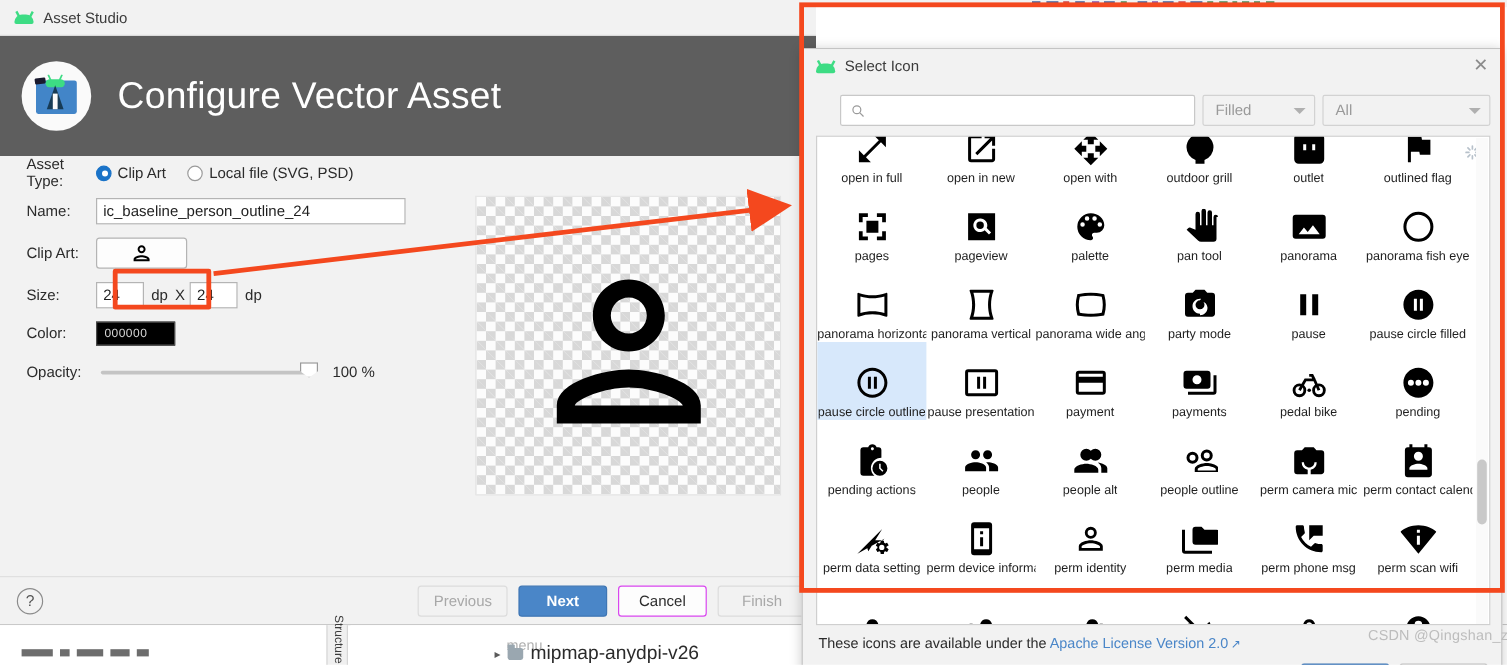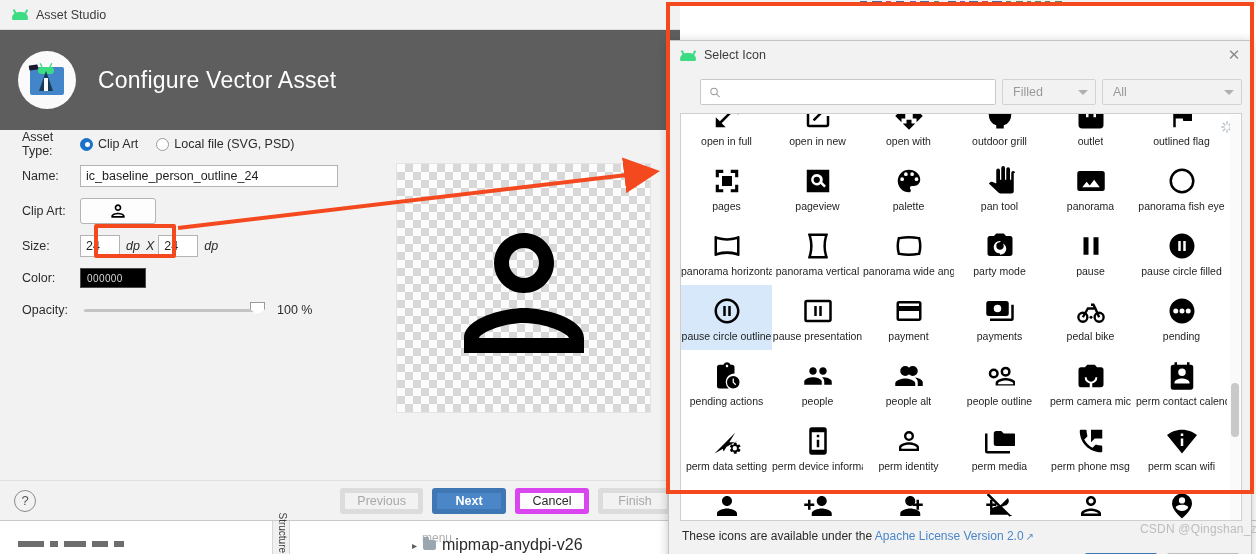--- a/index.html
+++ b/index.html
@@ -65,21 +65,21 @@
     border-left:7px solid transparent; border-right:7px solid transparent;
     border-bottom:20px solid #173b55;
   }
   .banner-logo .compass-in {
     position:absolute; left:26px; top:27px; width:4px; height:13px; background:#fafafa;
   }
   .banner-logo .pin {
     position:absolute; left:11px; top:14px; width:9px; height:5px; background:#1a1a2e; border-radius:1px;
     transform:rotate(-8deg);
   }
-  .banner-title { color:#ffffff; font-size:23px; font-weight:300; letter-spacing:.2px; }
+  .banner-title { color:#ffffff; font-size:31px; font-weight:300; letter-spacing:.2px; }
 
   
   .as-form { position:absolute; left:0; top:130px; width:380px; height:350px; }
   .frow { display:flex; align-items:center; height:28px; margin-bottom:4px; }
   .flabel { width:80px; padding-left:22px; font-size:12.5px; color:#2b2b2b; }
   .radio-wrap { display:flex; align-items:center; gap:5px; margin-right:18px; cursor:default; }
   .radio {
     width:13px; height:13px; border-radius:50%; border:1px solid #9a9a9a; background:#fff;
     display:inline-block; position:relative;
   }
@@ -90,21 +90,21 @@
   }
   .radio-label { font-size:12.5px; color:#2b2b2b; }
 
   .textinput {
     height:22px; background:#ffffff; border:1px solid #b4b4b4;
     font-size:12.5px; color:#1e1e1e; padding:0 5px; line-height:20px;
     font-family:"Liberation Sans", sans-serif;
   }
   .name-input { width:258px; }
   .size-input { width:40px; text-align:left; }
-  .unit { font-size:12.5px; color:#2b2b2b; margin:0 6px;font-style:italic; }
+  .unit { font-size:12.5px; color:#2b2b2b; margin:0 6px; }
 
   .clipart-btn {
     width:76px; height:26px; background:#fdfdfd; border:1px solid #b4b4b4; border-radius:3px;
     display:flex; align-items:center; justify-content:center; cursor:pointer;
   }
   .hl-box {
     position:absolute; left:94px; top:224px; width:82px; height:34px;
     border:4px solid #f4481e; border-radius:2px; pointer-events:none;
   }
 
@@ -149,21 +149,21 @@
     background:#f2f2f2; border-top:1px solid #e0e0e0;
     display:flex; align-items:center;
   }
   .help-circle {
     width:22px; height:22px; border-radius:50%; border:1px solid #8c8c8c;
     margin-left:14px; display:flex; align-items:center; justify-content:center;
     font-size:13px; color:#555; cursor:pointer;
   }
   .wiz-btns { margin-left:auto; display:flex; align-items:center; gap:9px; padding-right:8px; }
   .wbtn {
-    height:26px; min-width:74px; border:5px solid #d946ef; background:#fdfdfd; border-radius:3px;
+    height:26px; min-width:74px; border:1px solid #d946ef; background:#fdfdfd; border-radius:3px;
     font-size:12.5px; color:#2b2b2b; display:flex; align-items:center; justify-content:center;
     cursor:pointer; padding:0 12px;
   }
   .wbtn.disabled { color:#a8a8a8; border-color:#dcdcdc; background:#f2f2f2; cursor:default; }
   .wbtn.primary { background:#4a86c8; border-color:#3f76b4; color:#ffffff; font-weight:bold; }
 
   
   .ide-bg {
     position:absolute; left:0; top:520px; width:1256px; height:34px; background:#ffffff;
     border-top:1px solid #c9c9c9;
@@ -226,21 +226,21 @@
   .caret { width:0;height:0;border-left:5px solid transparent;border-right:5px solid transparent;border-top:5px solid #b0b0b0; }
 
   .si-grid-wrap {
     position:absolute; left:11px; top:72px; width:562px; height:408px;
     background:#ffffff; border:1px solid #cfcfcf; overflow:hidden;
   }
   .si-grid { position:absolute; left:0; top:-24px; width:546px; }
   .grid-row { display:flex; }
   .cell {
     width:91px; height:65px; display:flex; flex-direction:column; align-items:center;
-    justify-content:flex-start; padding-top:7px; cursor:pointer;
+    justify-content:flex-end; padding-top:7px; cursor:pointer;
   }
   .cell.sel { background:#d7e8fb; }
   .cell .glyph { height:38px; display:flex; align-items:center; justify-content:center; }
   .cell .cap {
     font-size:10.5px; color:#1e1e1e; white-space:nowrap; overflow:hidden;
     max-width:91px; text-align:center; line-height:12px;
   }
   .spinner {
     position:absolute; right:7px; top:6px; width:14px; height:14px; opacity:.55;
   }

